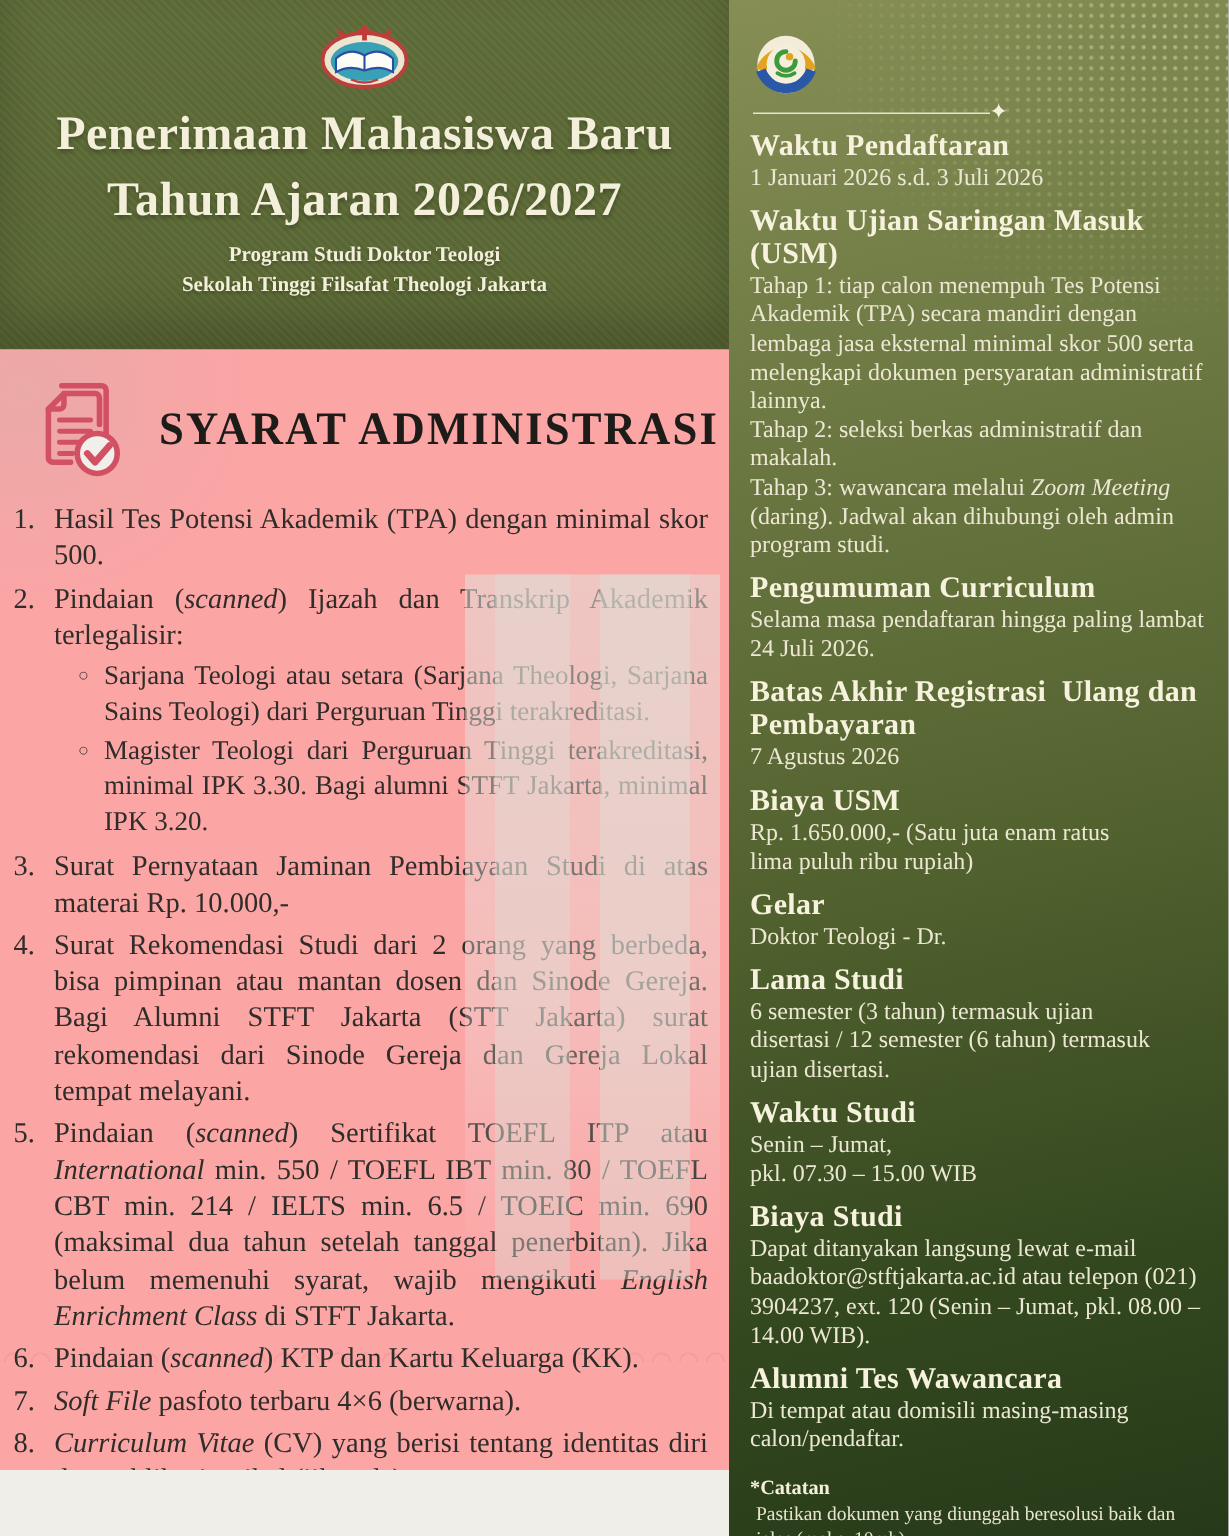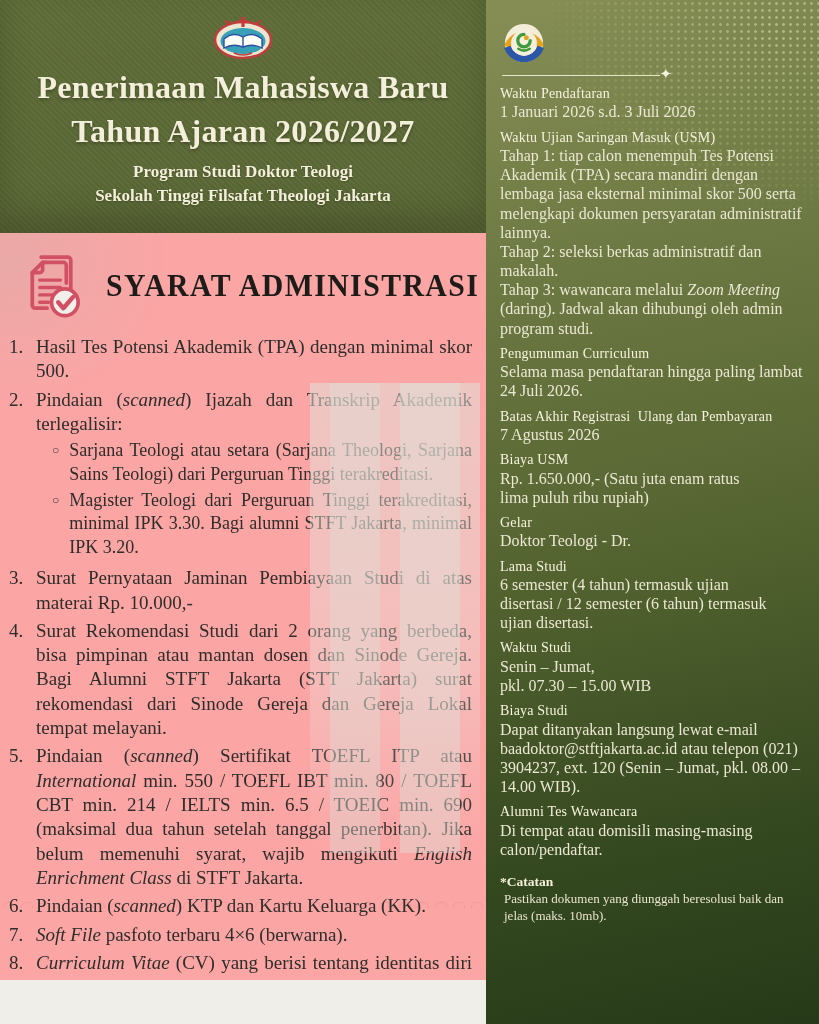--- a/index.html
+++ b/index.html
@@ -13,21 +13,21 @@
   .left-header{
     height:233px;flex:0 0 auto;text-align:center;color:#f4efda;
     background:
       repeating-linear-gradient(45deg, rgba(255,255,255,.025) 0 2px, rgba(0,0,0,.03) 2px 4px),
       linear-gradient(180deg,#5f6d39 0%,#5a6735 100%);
     box-shadow:inset 0 -18px 30px rgba(30,40,15,.25);
   }
   .lh-logo{margin:13px auto 2px;width:62px;height:48px;}
   .lh-title{font-size:32px;font-weight:bold;line-height:1.3;margin:0;
     text-shadow:0 2px 3px rgba(20,25,8,.35);letter-spacing:.3px;}
-  .lh-sub{font-size:17px;font-weight:bold;line-height:1.32;margin:7px 0 0;
+  .lh-sub{font-size:14px;font-weight:bold;line-height:1.32;margin:7px 0 0;
     text-shadow:0 1px 2px rgba(20,25,8,.3);}
   .left-body{
     position:relative;flex:1;background:#fca5a5;color:#2e2d29;
     padding:0;overflow:hidden;
   }
   
   .left-body::before{
     content:"";position:absolute;left:-30px;top:-10px;width:220px;height:200px;
     background:radial-gradient(ellipse at 20% 20%, rgba(180,180,172,.25), transparent 65%);
     pointer-events:none;
@@ -70,21 +70,21 @@
     background-size:7px 7px;
     -webkit-mask-image:radial-gradient(ellipse 320px 260px at 88% 6%, rgba(0,0,0,.95), transparent 75%);
             mask-image:radial-gradient(ellipse 320px 260px at 88% 6%, rgba(0,0,0,.95), transparent 75%);
   }
   .rc-inner{position:relative;padding:18px 9px 0 14px;}
   .rc-logo{width:42px;height:42px;display:block;margin:4px 0 2px 3px;}
   .rc-divider{position:relative;width:158px;border-top:1.4px solid rgba(243,239,216,.9);
     margin:11px 0 10px 2px;}
   .rc-divider .sparkle{position:absolute;right:-12px;top:-11px;font-size:15px;color:#f5f1dc;}
   .rc-section{margin-bottom:8px;}
-  .rc-title{font-size:14px;font-weight:normal;color:#f7f2dd;margin:7px 0 1px;line-height:1.1;letter-spacing:.2px;}
+  .rc-title{font-size:20px;font-weight:bold;color:#f7f2dd;margin:7px 0 1px;line-height:1.1;letter-spacing:.2px;}
   .rc-body{font-size:16px;line-height:1.2;margin:0;white-space:pre-line;color:#ece7d3;}
   .rc-note{margin-top:15px;}
   .rc-note-title{font-size:13.5px;font-weight:bold;color:#f5f0db;margin:0;font-family:Liberation Serif, serif;}
   .rc-note-body{font-size:13px;line-height:1.28;margin:1px 0 0 4px;color:#e9e4cf;}
   i{font-style:italic;}
 </style>
 </head>
 <body>
 
 <div class="poster">
@@ -219,21 +219,21 @@
         <h3 class="rc-title">Biaya USM</h3>
         <p class="rc-body">Rp. 1.650.000,- (Satu juta enam ratus
 lima puluh ribu rupiah)</p>
       </div>
       <div class="rc-section">
         <h3 class="rc-title">Gelar</h3>
         <p class="rc-body">Doktor Teologi - Dr.</p>
       </div>
       <div class="rc-section">
         <h3 class="rc-title">Lama Studi</h3>
-        <p class="rc-body">6 semester (4 tahun) termasuk ujian
+        <p class="rc-body">6 semester (3 tahun) termasuk ujian
 disertasi / 12 semester (6 tahun) termasuk
 ujian disertasi.</p>
       </div>
       <div class="rc-section">
         <h3 class="rc-title">Waktu Studi</h3>
         <p class="rc-body">Senin – Jumat,
 pkl. 07.30 – 15.00 WIB</p>
       </div>
       <div class="rc-section">
         <h3 class="rc-title">Biaya Studi</h3>

